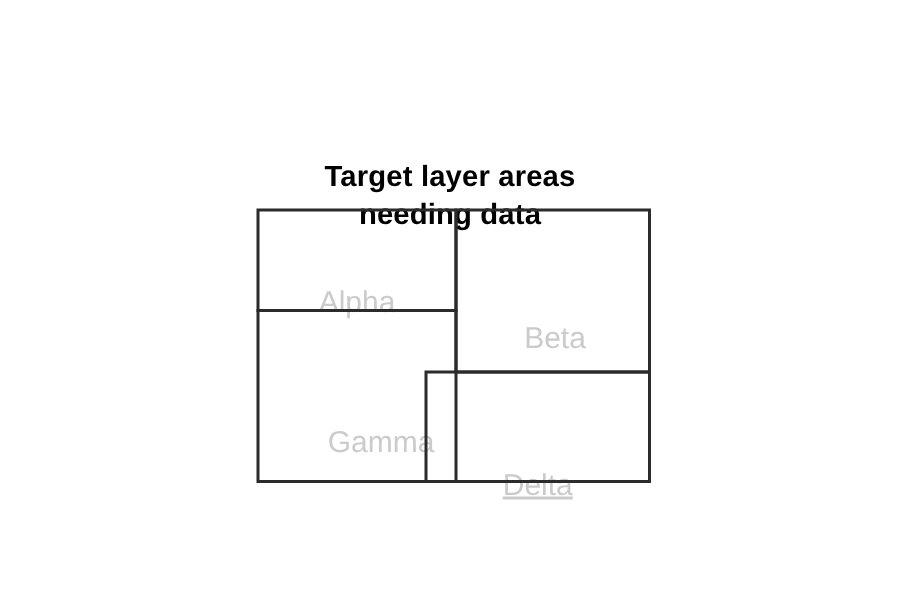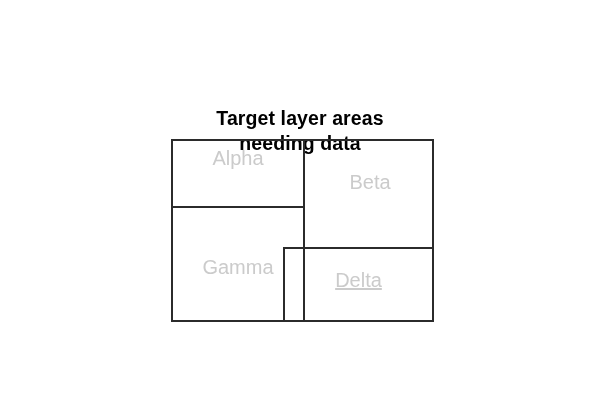--- a/index.html
+++ b/index.html
@@ -49,33 +49,34 @@
   }
 
   .layer-label {
     position: absolute;
     color: #cbcbcb;
     font-size: 20px;
     line-height: 20px;
     white-space: nowrap;
     text-align: center;
     font-weight: normal;
+    margin-top: 44px;
   }
 
   
   #rect-alpha  { left: 171px; top: 139px; width: 134px; height: 69px; }
   #label-alpha { left: 171px; top: 148px; width: 134px; }
 
   
   #rect-beta   { left: 303px; top: 139px; width: 131px; height: 110px; }
   #label-beta  { left: 303px; top: 172px; width: 134px; }
 
   
   #rect-gamma  { left: 171px; top: 206px; width: 134px; height: 116px; }
-  #label-gamma { left: 171px; top: 257px; width: 134px; }
+  #label-gamma { left: 171px; top: 241px; width: 134px; padding-left: 16px; }
 
   
   #rect-delta  { left: 283px; top: 247px; width: 151px; height: 75px; }
   #label-delta { left: 283px; top: 270px; width: 151px; text-decoration: underline; }
 
   
   .layer-label { z-index: 1; }
   .layer-rect  { z-index: 2; }
 </style>
 </head>

